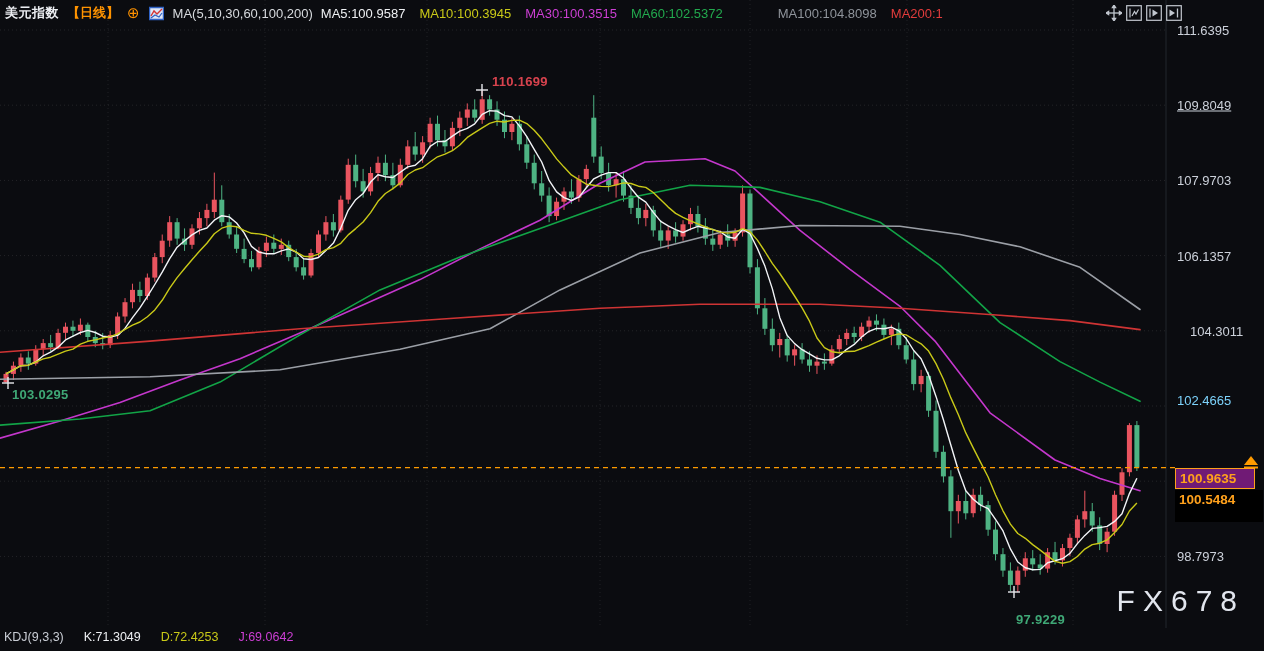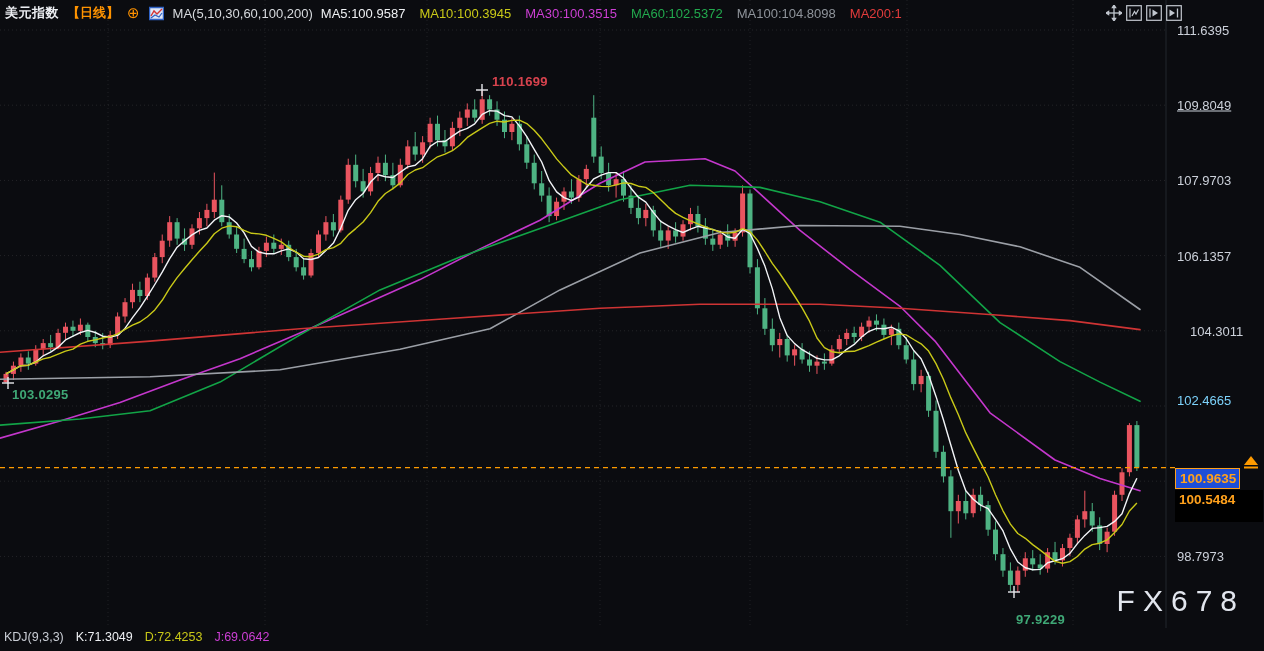--- a/index.html
+++ b/index.html
@@ -15,26 +15,26 @@
   .oplus{color:#ff9300;font-size:15px;line-height:14px}
   .ma-label{color:#d7dade}
   #ma-legend{display:flex;gap:14px}
   #top-icons{position:absolute;top:4px;right:82px;display:flex;gap:3px;z-index:6}
   .ticon{width:17px;height:17px;display:flex;align-items:center;justify-content:center;cursor:pointer}
   
   .tick{position:absolute;left:1177px;font-size:13px;color:#ccd1da;transform:translateY(-50%);z-index:3}
   
   .ann{position:absolute;font-size:13px;font-weight:bold;z-index:4;letter-spacing:.3px}
   
-  #plabel1{position:absolute;left:1175px;top:468px;width:65px;height:21px;border:1px solid #ffa11c;
-    color:#ffa11c;background:#1d4ed8;font-size:13.5px;line-height:19px;padding-left:4px;z-index:7;font-weight:bold}
+  #plabel1{position:absolute;left:1175px;top:468px;width:80px;height:21px;border:1px solid #ffa11c;
+    color:#ffa11c;background:#701a75;font-size:13.5px;line-height:19px;padding-left:4px;z-index:7;font-weight:bold}
   #plabel2{position:absolute;left:1175px;top:490px;width:88px;height:32px;background:#000;
     color:#ffa11c;font-size:13.5px;line-height:20px;padding-left:4px;z-index:7;font-weight:bold}
   
-  #kdj{position:absolute;left:4px;top:630px;display:flex;gap:12px;font-size:12.5px;z-index:5;white-space:nowrap}
+  #kdj{position:absolute;left:4px;top:630px;display:flex;gap:20px;font-size:12.5px;z-index:5;white-space:nowrap}
   
   #wm{position:absolute;right:19px;top:584px;font-size:30px;letter-spacing:8px;color:#e2e6ee;z-index:2}
 </style>
 </head>
 <body>
 
 <div id="stage">
 
   <svg id="chart" width="1264" height="651">
       <line x1="0" y1="30" x2="1168" y2="30" stroke="#ffffff" stroke-opacity="0.1" stroke-dasharray="1 3"></line>
@@ -692,21 +692,21 @@
         <polyline points="2,10 5,5 8,8 13,3" fill="none" stroke="#d23434" stroke-width="1.4"></polyline>
         <polyline points="2,12 6,9 10,11 13,7" fill="none" stroke="#2f62c5" stroke-width="1.2"></polyline>
       </svg>
     </span>
     <span class="ma-label">MA(5,10,30,60,100,200)</span>
     <span id="ma-legend">
         <span style="color: rgb(238, 240, 243);">MA5:100.9587</span>
         <span style="color: rgb(201, 201, 24);">MA10:100.3945</span>
         <span style="color: rgb(204, 63, 212);">MA30:100.3515</span>
         <span style="color: rgb(34, 169, 78);">MA60:102.5372</span>
-        <span style="color: rgb(143, 148, 155);">MA100:104.8098</span>
+        <span style="color: rgb(143, 148, 155); margin-left: 41px;">MA100:104.8098</span>
         <span style="color: rgb(226, 60, 60);">MA200:1</span>
       </span>
   </div>
 
   <div id="top-icons">
     <span class="ticon">
       <svg width="16" height="16" viewBox="0 0 16 16" stroke="#c2c7cf" stroke-width="1.3" fill="#c2c7cf">
         <line x1="8" y1="2" x2="8" y2="14"></line>
           <line x1="2" y1="8" x2="14" y2="8"></line>
         <polygon points="8,0 6.4,2.6 9.6,2.6"></polygon>

